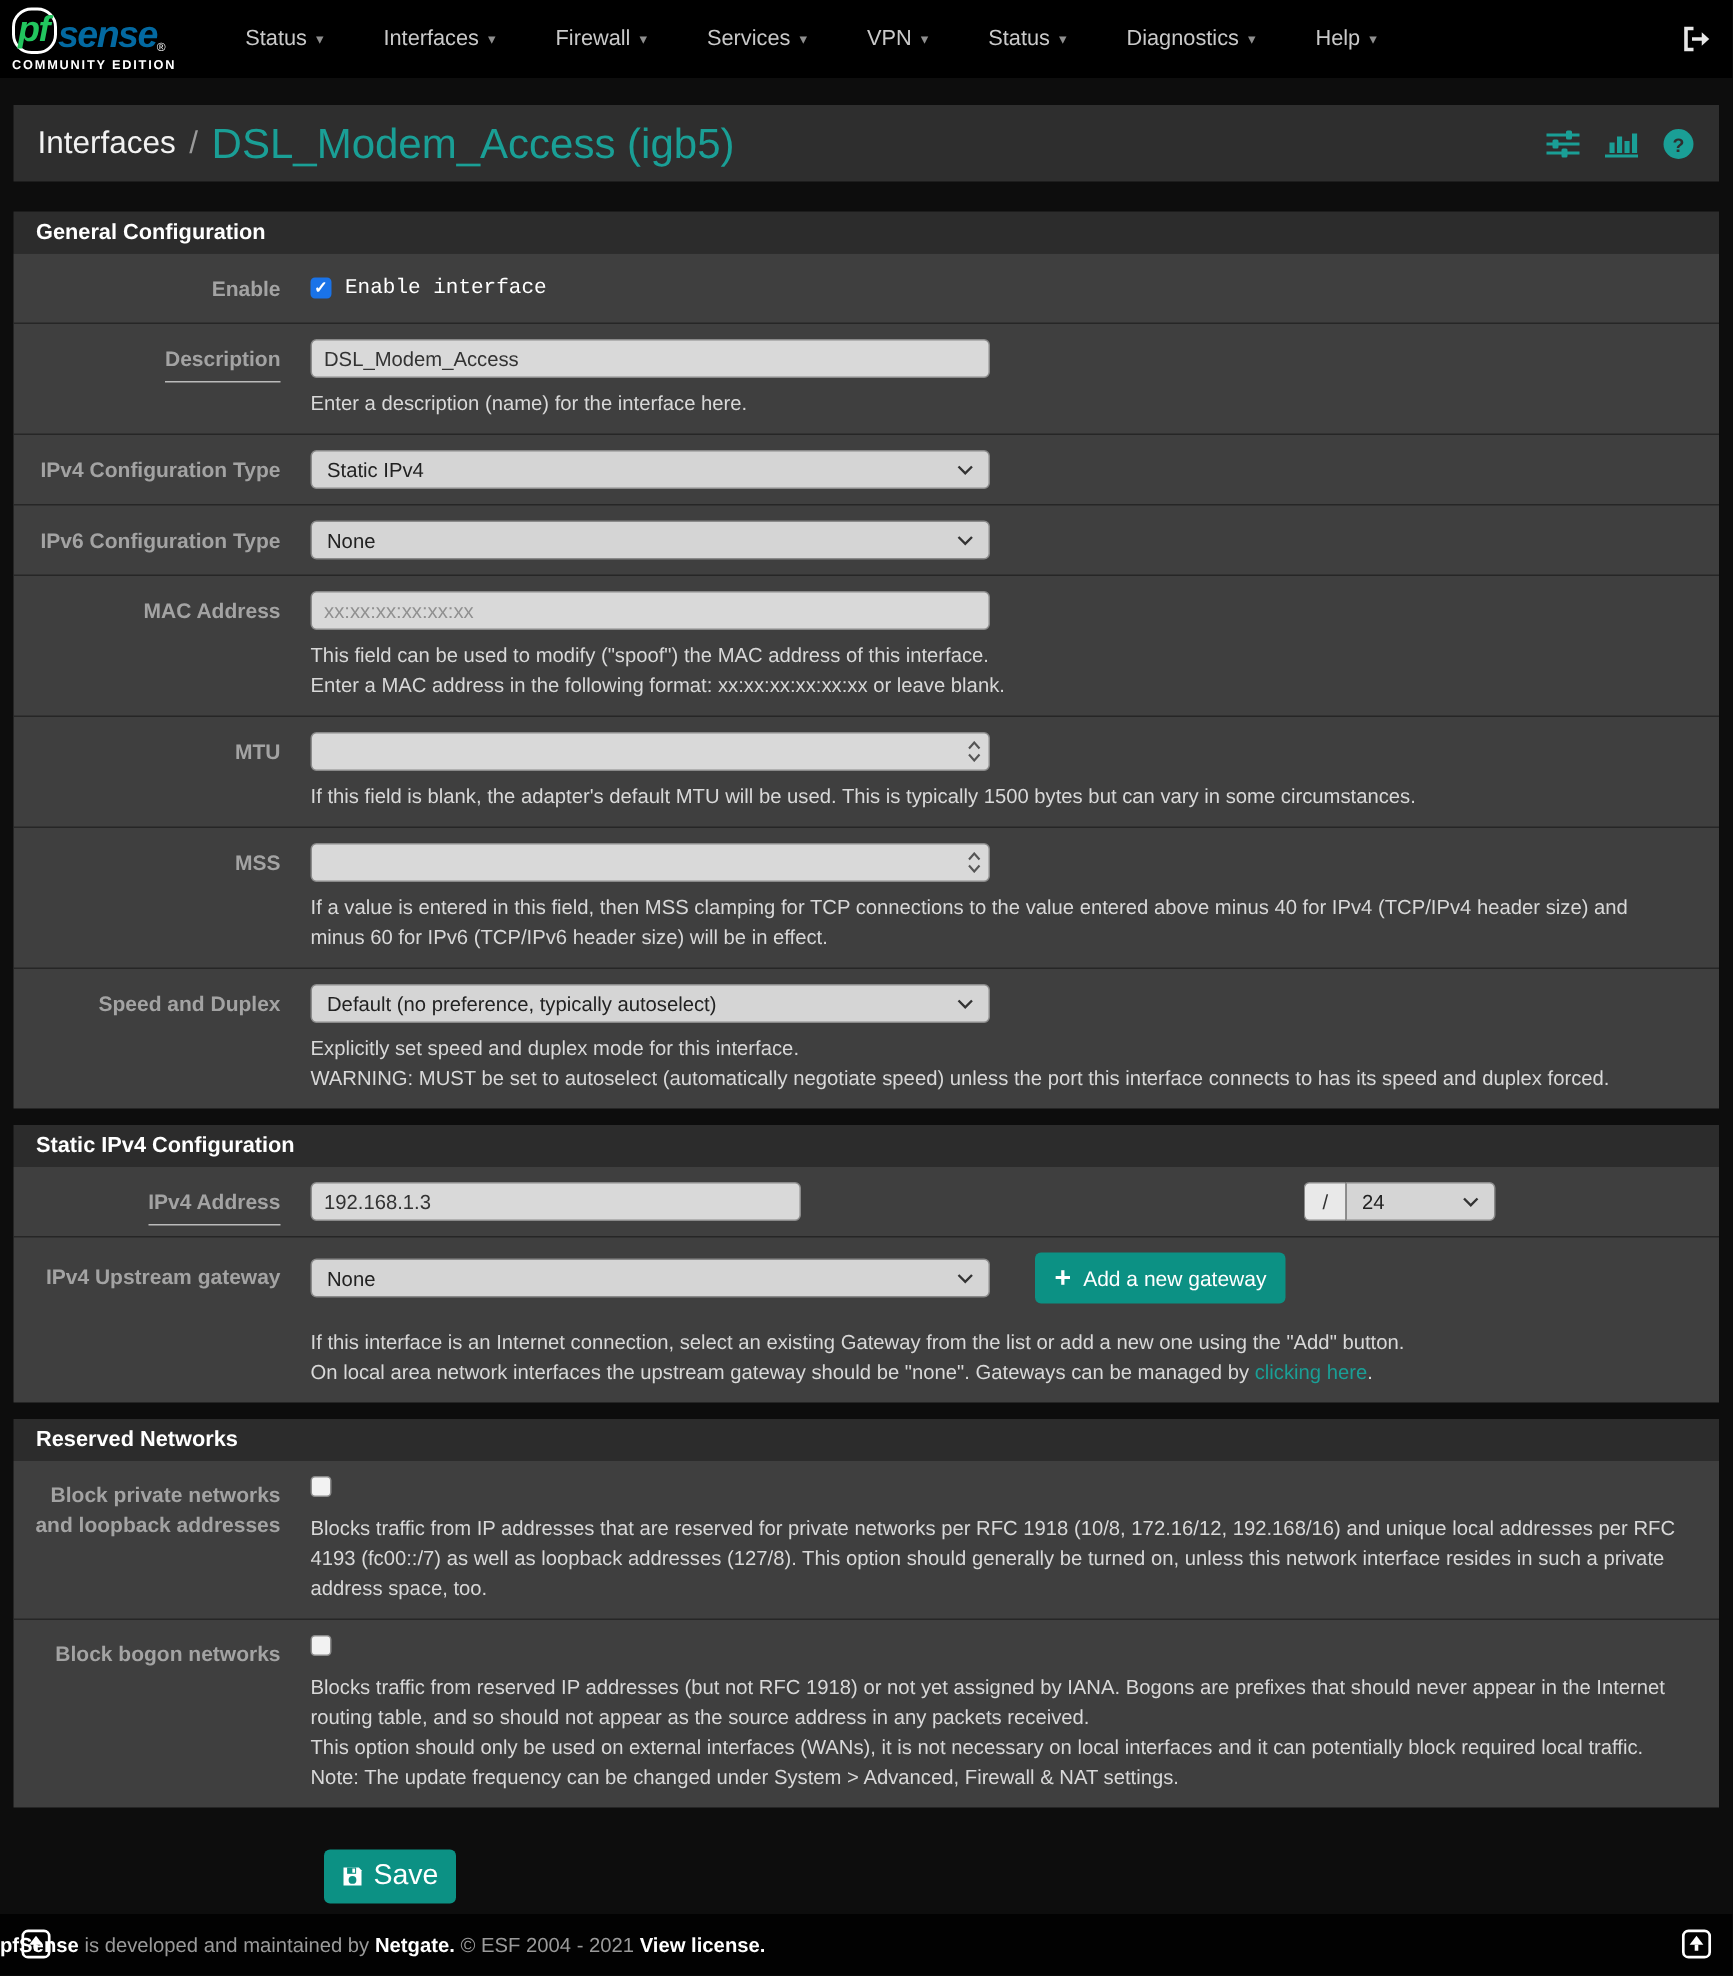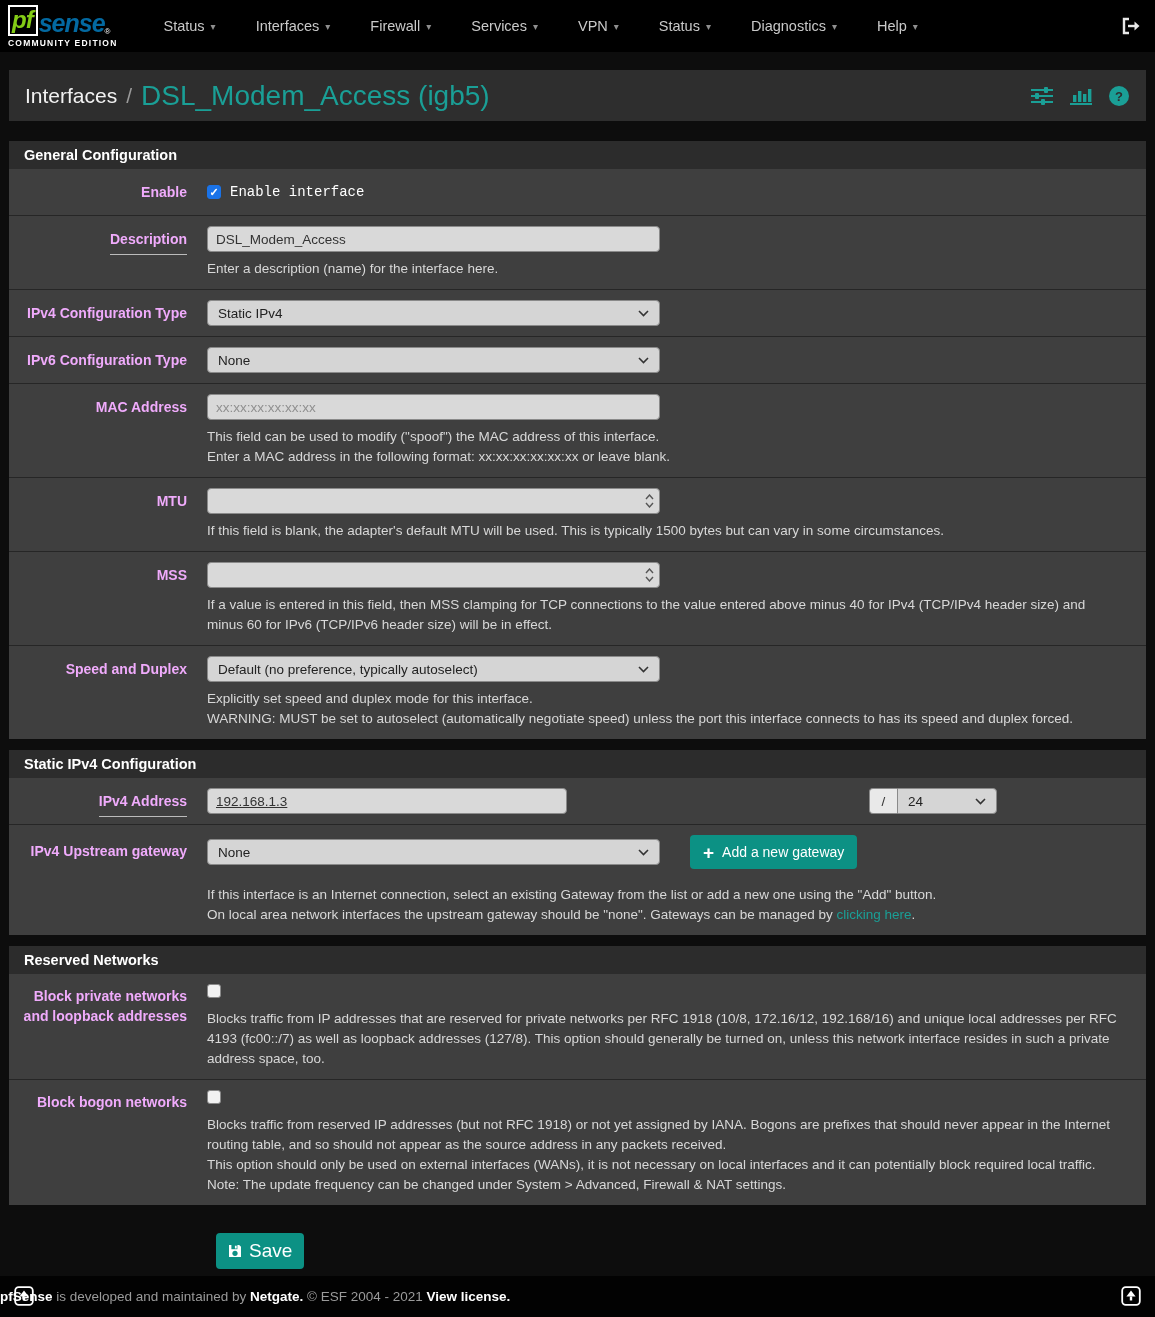--- a/index.html
+++ b/index.html
@@ -4,21 +4,21 @@
 <style>
   * { margin:0; padding:0; box-sizing:border-box; }
   html,body { background:#0d0d0d; font-family:"Liberation Sans", sans-serif; }
   body { width:1155px; }
   .page { min-height:1317px; display:flex; flex-direction:column; }
 
   
   .navbar { background:#000; height:52px; display:flex; align-items:center; padding:0 14px 0 8px; }
   .logo { display:flex; flex-direction:column; line-height:1; margin-right:26px; }
   .logo-top { display:flex; align-items:flex-end; }
-  .logo-pf { border:2px solid #fff; border-radius:0; color:#84cc16; font-weight:bold; font-style:italic; font-size:24px; padding:1px 3px 2px 2px; letter-spacing:-1px; }
+  .logo-pf { border:2px solid #fff; border-radius:13px; color:#22c55e; font-weight:bold; font-style:italic; font-size:24px; padding:1px 3px 2px 2px; letter-spacing:-1px; }
   .logo-sense { color:#0369a1; font-weight:bold; font-style:italic; font-size:25px; letter-spacing:-1px; margin-left:1px; }
   .logo-reg { color:#fff; font-size:8px; align-self:flex-end; }
   .logo-edition { color:#fff; font-size:8.5px; font-weight:bold; letter-spacing:1.2px; margin-top:3px; }
   .nav-menu { list-style:none; display:flex; align-items:center; }
   .nav-item { color:#c9c9c9; font-size:14.5px; padding:0 20px; cursor:pointer; display:flex; align-items:center; }
   .caret { color:#8f8f8f; font-size:10px; margin-left:6px; }
   .nav-right { margin-left:auto; display:flex; align-items:center; }
 
   
   .crumb-wrap { padding:18px 9px 0 9px; }
@@ -29,31 +29,31 @@
   .crumb-icons { margin-left:auto; display:flex; align-items:center; gap:15px; }
   .crumb-icons svg { cursor:pointer; }
 
   
   .content { padding:20px 9px 0 9px; flex:0 0 auto; }
   .panel { margin-bottom:11px; }
   .panel-heading { background:#2c2c2c; color:#fff; font-weight:bold; font-size:14.5px; padding:6px 15px; }
   .panel-body { background:#3f3f3f; }
   .frow { display:flex; align-items:flex-start; border-top:1px solid #262626; padding:10px 0; }
   .frow:first-child { border-top:none; }
-  .flabel { flex:0 0 198px; text-align:right; padding-right:20px; color:#f0abfc; font-weight:bold; font-size:14px; line-height:26px; padding-top:0; }
+  .flabel { flex:0 0 198px; text-align:right; padding-right:20px; color:#a3a3a3; font-weight:bold; font-size:14px; line-height:26px; padding-top:0; }
   .flabel.toprow { line-height:20px; padding-top:2px; }
   .flabel .u { border-bottom:1px solid #bbb; padding-bottom:7px; }
   .fcontrol { flex:1 1 auto; padding-right:16px; }
   .help { color:#d8d8d8; font-size:13.5px; line-height:20px; margin-top:7px; }
   .help .tlink { color:#1a9f96; cursor:pointer; }
 
   
   .tinput { width:453px; height:26px; background:#d9d9d9; border:1px solid #8a8a8a; border-radius:4px; font-size:13.5px; color:#333; padding:0 8px; font-family:"Liberation Sans", sans-serif; }
   .tinput::placeholder { color:#909090; }
-  .tinput.ip { width:360px;text-decoration:underline; }
+  .tinput.ip { width:327px; }
   .numwrap { position:relative; width:453px; }
   .numwrap .tinput { width:100%; padding-right:22px; }
   .spin { position:absolute; right:6px; top:2px; height:22px; display:flex; flex-direction:column; justify-content:center; gap:2px; cursor:pointer; }
   .cselect { width:453px; height:26px; background:#d5d5d5; border:1px solid #8a8a8a; border-radius:4px; display:flex; align-items:center; padding:0 10px; font-size:13.5px; color:#222; cursor:pointer; }
   .cselect .sel-chevron { margin-left:auto; display:flex; }
   .checkline { display:flex; align-items:center; height:26px; }
   .checkline.top { height:auto; }
   .cbox { width:14px; height:14px; border-radius:3px; flex:0 0 auto; cursor:pointer; }
   .cbox.checked { background:#1a73e8; border:1px solid #1a73e8; color:#fff; font-size:11px; line-height:13px; text-align:center; font-weight:bold; }
   .cbox.unchecked { background:#f2f2f2; border:1px solid #8a8a8a; }

